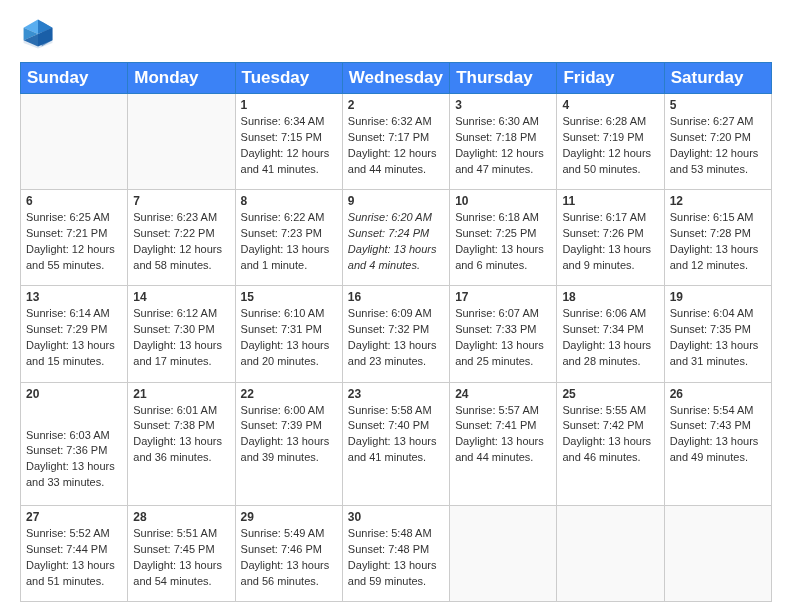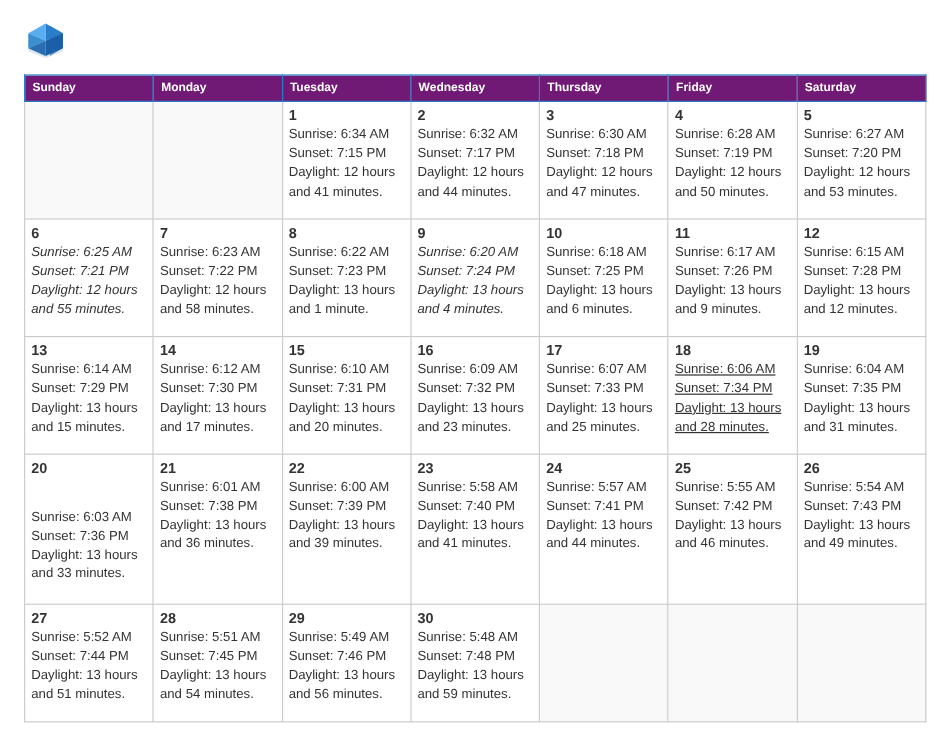--- a/index.html
+++ b/index.html
@@ -54,25 +54,25 @@
       color: #555;
     }
     .calendar {
       flex: 1;
       border: 1px solid #ccc;
       border-collapse: collapse;
       width: 100%;
       table-layout: fixed;
     }
     .calendar th {
-      background: #701a75;
+      background: #3b82f6;
       color: #fff;
       text-align: left;
       padding: 5px 6px;
-      font-size: 10px;
+      font-size: 17px;
       border: 1px solid #2a7dc9;
     }
     .calendar td {
       vertical-align: top;
       border: 1px solid #ccc;
       padding: 4px 5px;
       font-size: 10.5px;
       color: #333;
       height: 80px;
     }
@@ -160,21 +160,21 @@
           <td>
             <span class="day-num">5</span>
             <div class="day-info" style="white-space: pre-line;">Sunrise: 6:27 AM
 Sunset: 7:20 PM
 Daylight: 12 hours and 53 minutes.</div>
           </td>
         </tr>
         <tr>
           <td>
             <span class="day-num">6</span>
-            <div class="day-info" style="white-space: pre-line; font-style: italic;">Sunrise: 6:25 AM
+            <div class="day-info" style="white-space: pre-line;">Sunrise: 6:25 AM
 Sunset: 7:21 PM
 Daylight: 12 hours and 55 minutes.</div>
           </td>
           <td>
             <span class="day-num">7</span>
             <div class="day-info" style="white-space: pre-line;">Sunrise: 6:23 AM
 Sunset: 7:22 PM
 Daylight: 12 hours and 58 minutes.</div>
           </td>
           <td>
@@ -234,21 +234,21 @@
 Daylight: 13 hours and 23 minutes.</div>
           </td>
           <td>
             <span class="day-num">17</span>
             <div class="day-info" style="white-space: pre-line;">Sunrise: 6:07 AM
 Sunset: 7:33 PM
 Daylight: 13 hours and 25 minutes.</div>
           </td>
           <td>
             <span class="day-num">18</span>
-            <div class="day-info" style="white-space: pre-line; text-decoration: underline;">Sunrise: 6:06 AM
+            <div class="day-info" style="white-space: pre-line;">Sunrise: 6:06 AM
 Sunset: 7:34 PM
 Daylight: 13 hours and 28 minutes.</div>
           </td>
           <td>
             <span class="day-num">19</span>
             <div class="day-info" style="white-space: pre-line;">Sunrise: 6:04 AM
 Sunset: 7:35 PM
 Daylight: 13 hours and 31 minutes.</div>
           </td>
         </tr>

